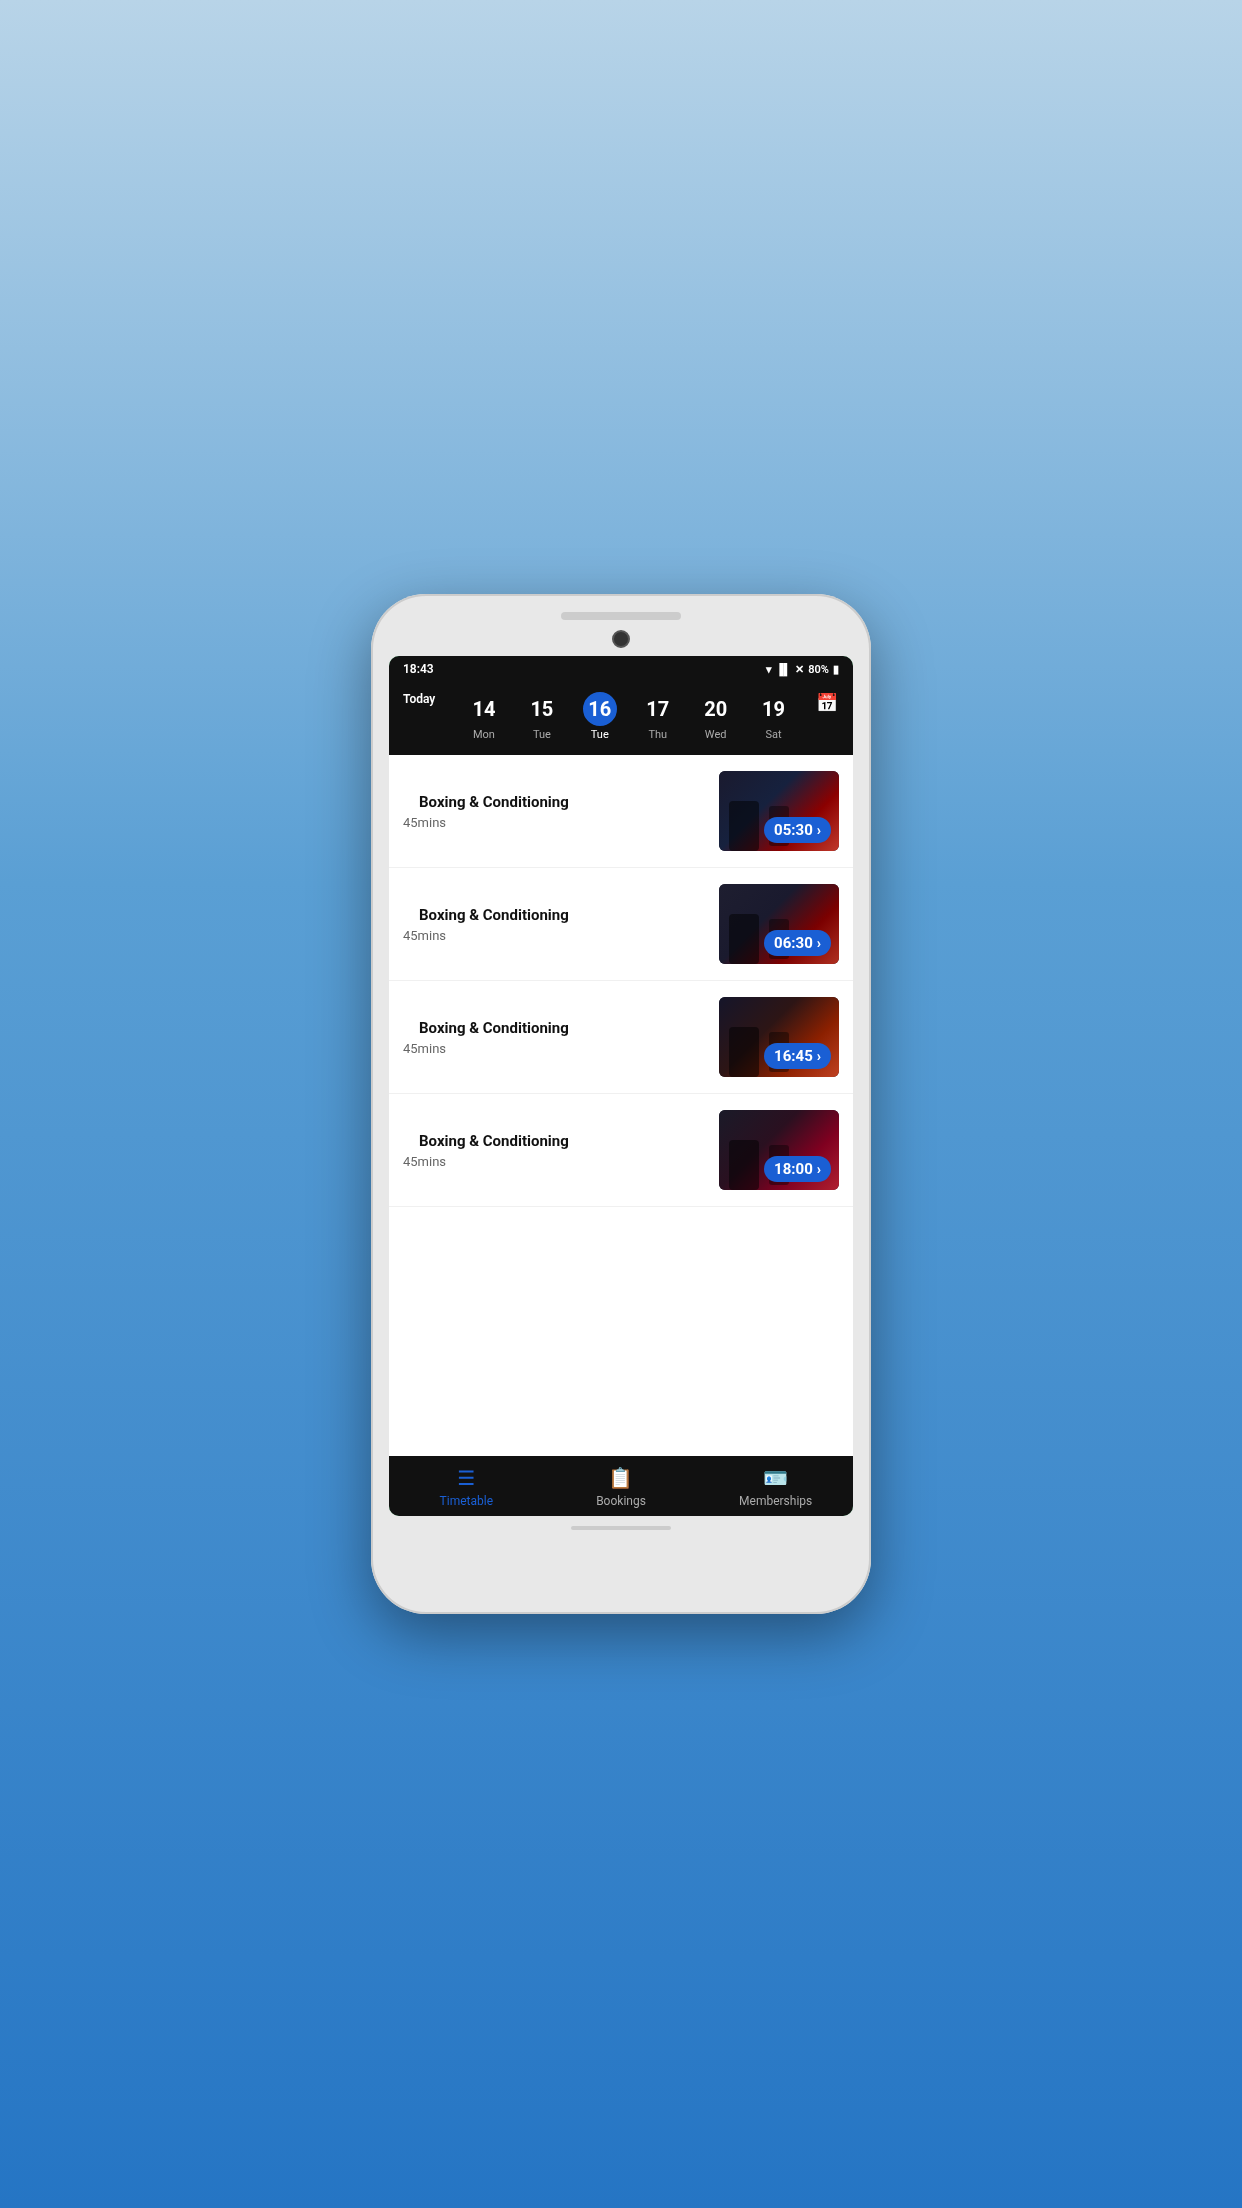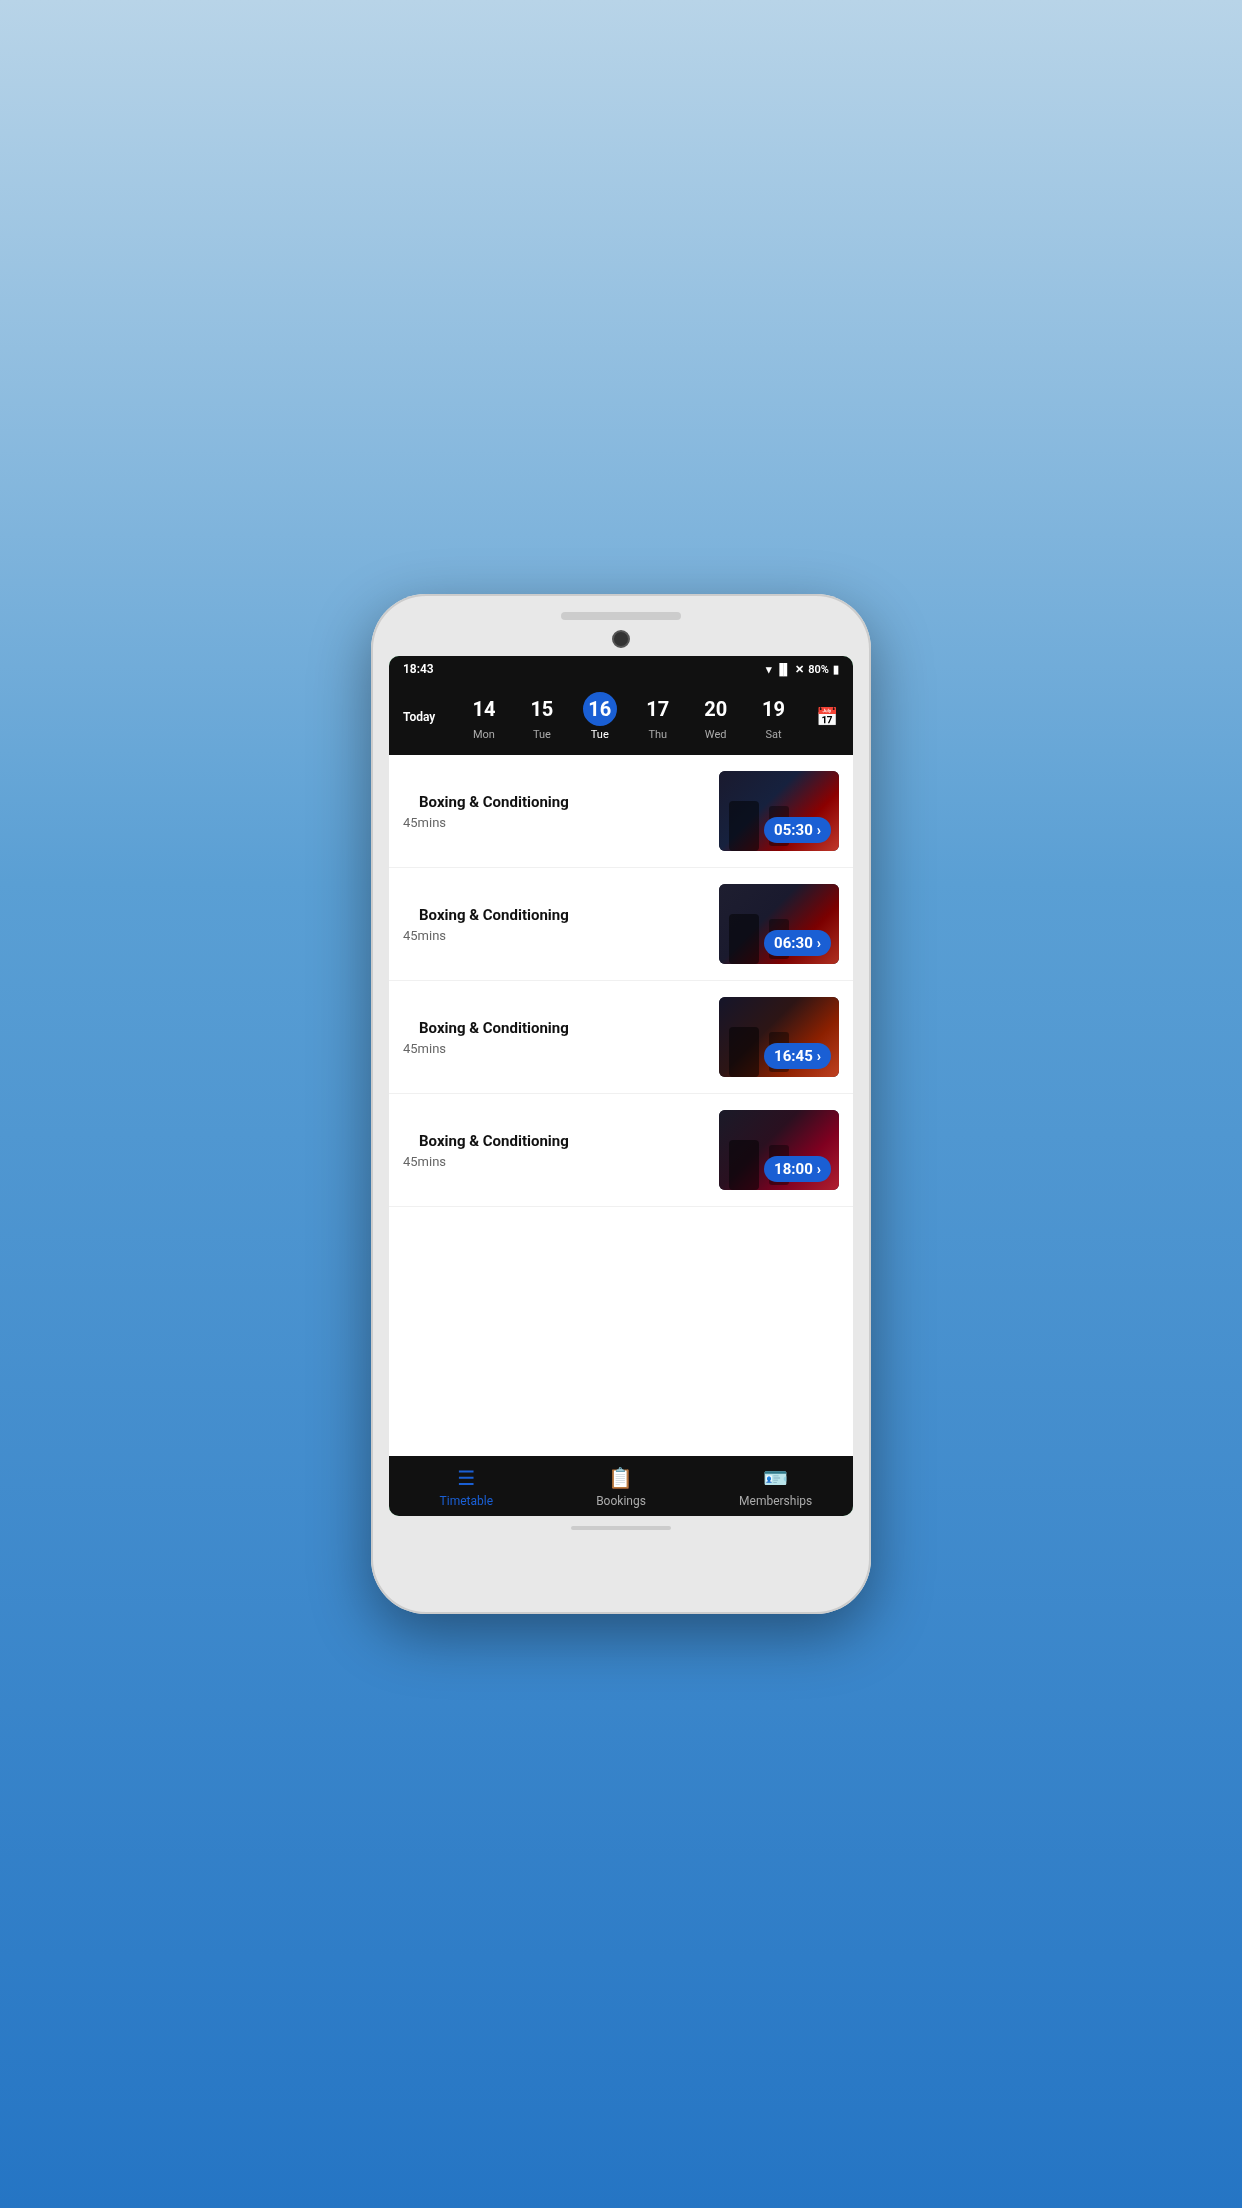--- a/index.html
+++ b/index.html
@@ -97,21 +97,21 @@
       fill: #fff;
     }
     .gym-name {
       color: #fff;
       font-size: 18px;
       font-weight: 600;
     }
 
     .date-nav {
       display: flex;
-      align-items: center;
+      align-items: flex-start;
       gap: 8px;
     }
     .today-label {
       color: #fff;
       font-size: 12px;
       font-weight: 600;
       width: 44px;
       flex-shrink: 0;
     }
     .date-items {

